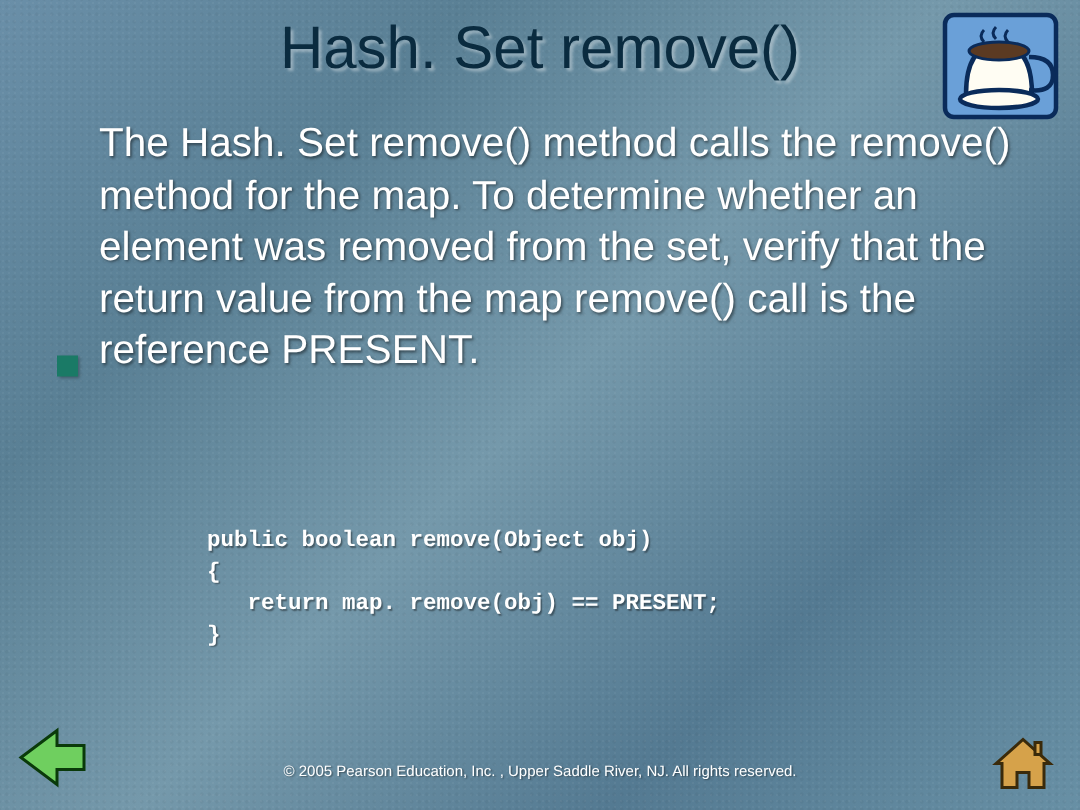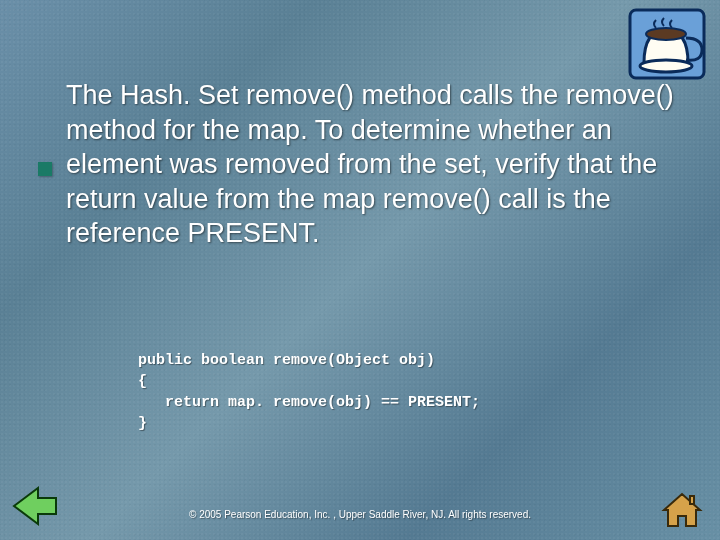--- a/index.html
+++ b/index.html
@@ -44,21 +44,21 @@
     height: 72px;
   }
   .bullet-block {
     position: absolute;
     top: 78px;
     left: 38px;
     right: 34px;
   }
   .bullet-row {
     display: flex;
-    align-items: center;
+    align-items: flex-end;
   }
   .bullet {
     width: 14px; height: 14px;
     background: #1a7a66;
     margin-top: 10px;
     margin-right: 14px;
     flex: 0 0 14px;
     box-shadow: 1px 1px 2px rgba(0,0,0,0.3);
   }
   .body-text {
@@ -99,20 +99,21 @@
     bottom: 6px; right: 16px;
     cursor: pointer;
   }
 </style>
 </head>
 <body>
 
 <div class="slide">
   <div class="noise"></div>
 
+  <div class="title">Hash. Set remove()</div>
 
   <div class="coffee">
     <svg viewBox="0 0 78 72" width="78" height="72">
       <rect x="2" y="2" width="74" height="68" rx="6" fill="#6aa0d8" stroke="#0a2b5a" stroke-width="3"></rect>
       <path d="M16 55 Q16 22 38 22 Q60 22 60 55 Z" fill="#fffdf3" stroke="#0a2b5a" stroke-width="3"></path>
       <ellipse cx="38" cy="26" rx="20" ry="6" fill="#5b3a22" stroke="#0a2b5a" stroke-width="2"></ellipse>
       <path d="M58 30 Q74 30 74 42 Q74 54 58 52" fill="none" stroke="#0a2b5a" stroke-width="3"></path>
       <ellipse cx="38" cy="58" rx="26" ry="6" fill="#fffdf3" stroke="#0a2b5a" stroke-width="3"></ellipse>
       <path d="M28 12 Q24 16 28 20 M36 10 Q32 14 36 18 M44 12 Q40 16 44 20" fill="none" stroke="#0a2b5a" stroke-width="2"></path>
     </svg>

